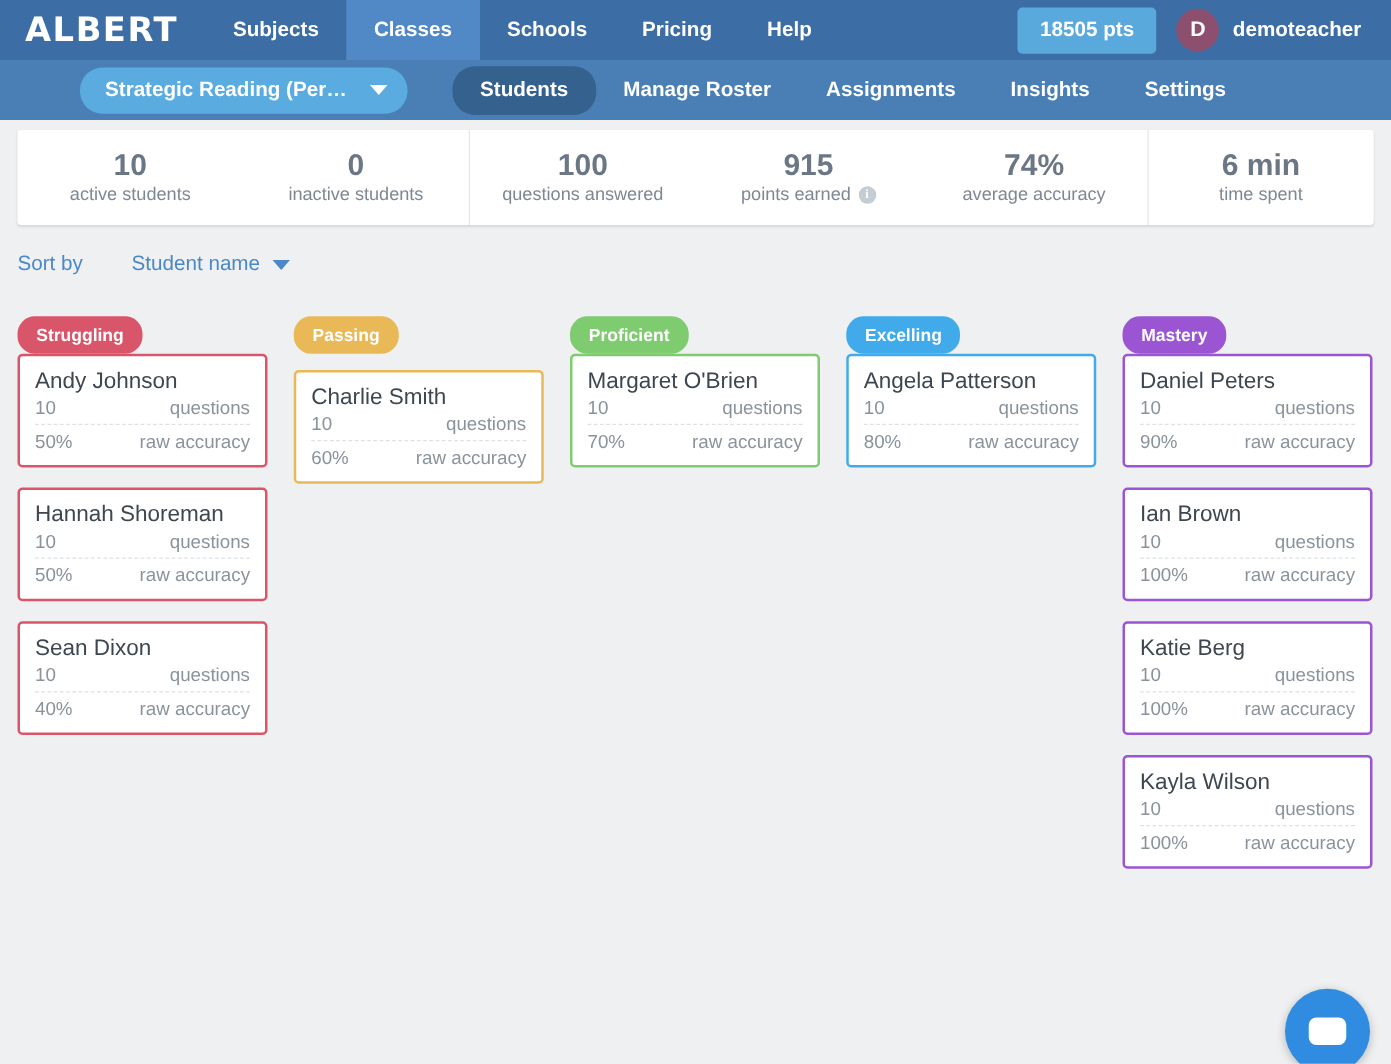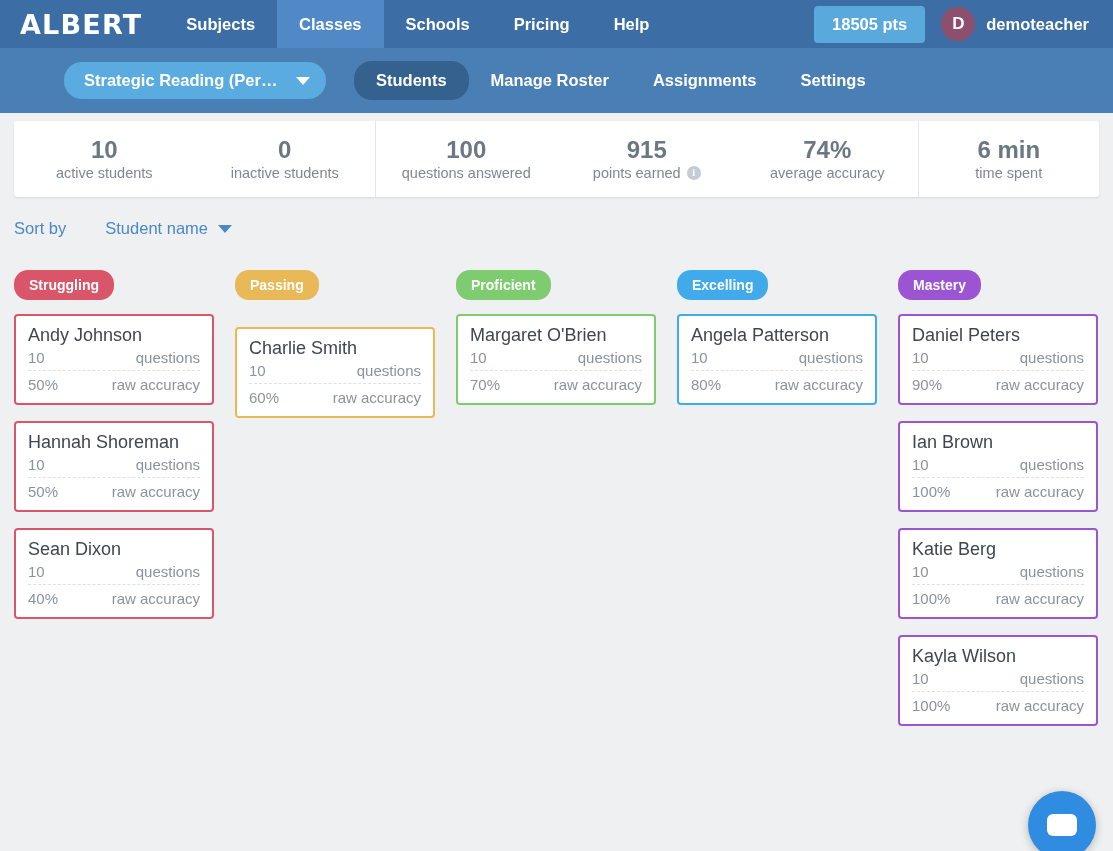--- a/index.html
+++ b/index.html
@@ -65,26 +65,26 @@
     background: #8c4f6e;
     color: #ffffff;
     font-size: 17px;
     font-weight: bold;
     display: flex; align-items: center; justify-content: center;
   }
   .user-name { color: #ffffff; font-size: 16.5px; font-weight: bold; }
 
   
   .subnav {
-    height: 65px;
+    height: 48px;
     background: #4a7fb5;
     display: flex;
     align-items: center;
     padding-left: 64px;
-    gap: 0px;
+    gap: 8px;
   }
   .class-pill {
     background: #5aabe0;
     color: #ffffff;
     border-radius: 18px;
     padding: 9px 16px 9px 20px;
     font-size: 16.5px;
     font-weight: bold;
     display: flex;
     align-items: center;
@@ -197,21 +197,20 @@
     align-items: flex-start;
   }
   .column { width: 200px; flex: 0 0 200px; }
   .col-badge {
     display: inline-block;
     color: #ffffff;
     font-size: 14px;
     font-weight: bold;
     padding: 7px 15px;
     border-radius: 14px;
-    margin-bottom: 14px;
     cursor: pointer;
   }
 
   .card {
     background: #ffffff;
     border: 2px solid #ccc;
     border-radius: 4px;
     padding: 9px 12px 10px 12px;
     margin-bottom: 16px;
     cursor: pointer;
@@ -292,20 +291,21 @@
 
   <div class="subnav">
     <div class="class-pill">
       <span class="label">Strategic Reading (Peri...</span>
       <span class="caret-down"></span>
     </div>
     <div class="subnav-tabs" id="subnav-tabs">
         <div class="subnav-tab active"><span>Students</span></div>
         <div class="subnav-tab"><span>Manage Roster</span></div>
         <div class="subnav-tab"><span>Assignments</span></div>
+        <div class="subnav-tab"><span>Insights</span></div>
         <div class="subnav-tab"><span>Settings</span></div>
       </div>
   </div>
 
   <div class="stats-wrap">
     <div class="stats-panel" id="stats-panel">
         <div class="stat">
           <div class="stat-value">10</div>
           <div class="stat-label">
             <span>active students</span>

